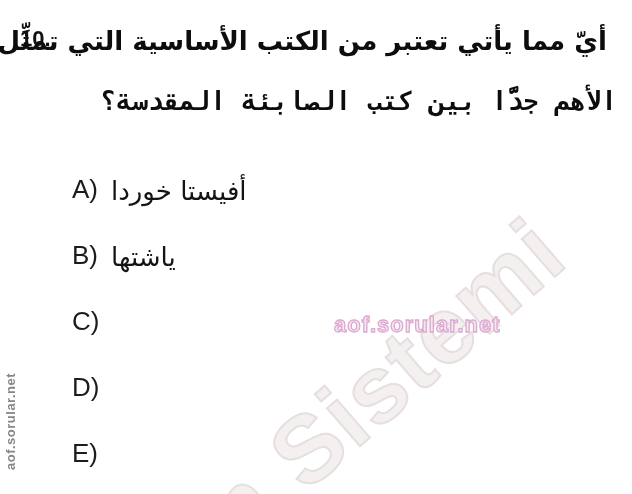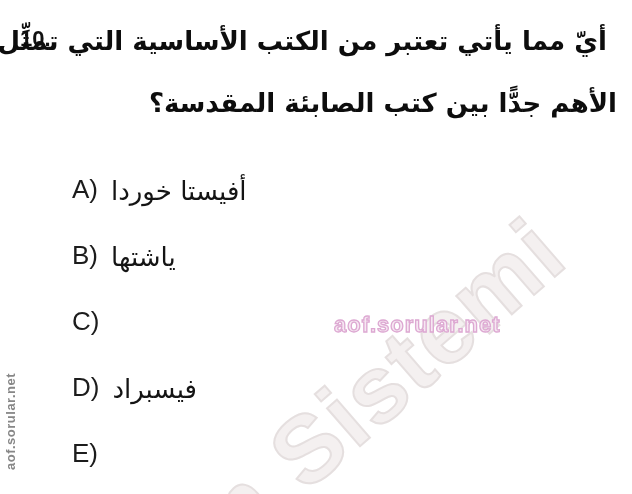--- a/index.html
+++ b/index.html
@@ -29,21 +29,21 @@
     direction: rtl;
     text-align: right;
     white-space: nowrap;
     font-weight: bold;
     font-size: 26px;
     line-height: 42px;
     color: #0d0d0d;
     z-index: 3;
   }
   .qline1 { top: 20px;  right: 25px; }
-  .qline2 { top: 82px;  right: 15px; }
+  .qline2 { top: 82px;  right: 15px; font-family: Liberation Mono, monospace; }
 
   
   .options {
     position: absolute;
     left: 72px;
     top: 174px;
     z-index: 3;
   }
   .option {
     display: flex;
@@ -145,21 +145,20 @@
       <span class="opt-letter">B)</span>
       <span class="opt-text" dir="rtl">ياشتها</span>
     </div>
 
     <div class="option">
       <span class="opt-letter">C)</span>
     </div>
 
     <div class="option">
       <span class="opt-letter">D)</span>
-      <span class="opt-text" dir="rtl">فيسبراد</span>
     </div>
 
     <div class="option">
       <span class="opt-letter">E)</span>
     </div>
 
   </div>
 </div>
 
 </body></html>

